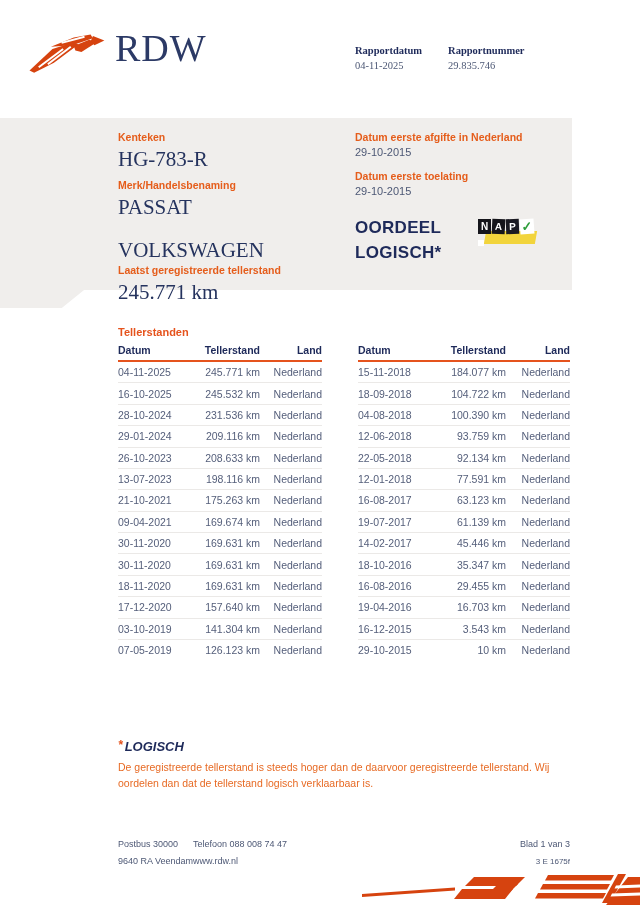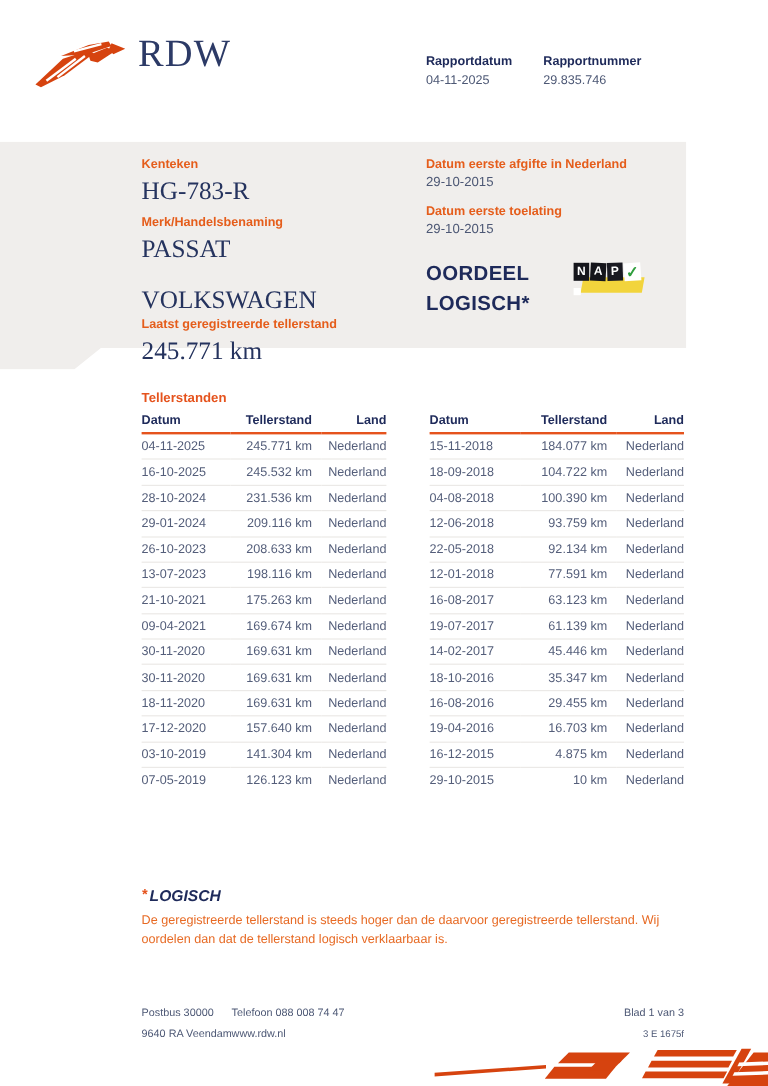--- a/index.html
+++ b/index.html
@@ -3,26 +3,26 @@
 <meta charset="utf-8">
 <style>
   html,body{margin:0;padding:0;background:#fff;}
   .page{position:relative;width:640px;height:905px;background:#ffffff;overflow:hidden;
         font-family:"Liberation Sans",sans-serif;color:#22305c;}
 
   
   .logo-wrap{position:absolute;left:28px;top:20px;display:flex;align-items:flex-start;}
   .logo-eagle{width:84px;height:58px;}
   .logo-word{position:absolute;left:115px;top:26px;font-family:"Liberation Serif",serif;
-             font-size:32px;letter-spacing:1px;color:#2c3a66;}
+             font-size:38px;letter-spacing:1px;color:#2c3a66;}
   .report-head{position:absolute;left:355px;top:28px;}
   .report-title{font-family:"Liberation Serif",serif;font-weight:600;font-size:20px;
                 color:#e5531d;letter-spacing:.3px;}
   .report-meta{display:flex;margin-top:17px;font-size:10.5px;}
-  .meta-col{margin-right:26px;}
+  .meta-col{margin-right:26px;font-family:Liberation Serif, serif;}
   .meta-label{font-weight:bold;color:#1e2a5a;margin-bottom:4px;}
   .meta-value{color:#4d5875;}
 
   
   .veh-panel{position:absolute;left:0;top:118px;width:572px;height:190px;background:#f0eeec;
              clip-path:polygon(0 0,100% 0,100% 90.5%,14.7% 90.5%,10.8% 100%,0 100%);}
   .col-left{position:absolute;left:118px;top:131px;width:230px;}
   .col-right{position:absolute;left:355px;top:131px;width:230px;}
   .f-label{font-size:10.5px;font-weight:bold;color:#e55d1b;margin-bottom:3px;}
   .f-big{font-family:"Liberation Serif",serif;font-size:21px;color:#25335e;line-height:27px;
@@ -295,21 +295,21 @@
           <td>29.455 km</td>
           <td>Nederland</td>
         </tr>
         <tr>
           <td>19-04-2016</td>
           <td>16.703 km</td>
           <td>Nederland</td>
         </tr>
         <tr>
           <td>16-12-2015</td>
-          <td>4.875 km</td>
+          <td>3.543 km</td>
           <td>Nederland</td>
         </tr>
         <tr>
           <td>29-10-2015</td>
           <td>10 km</td>
           <td>Nederland</td>
         </tr>
       </tbody>
   </table>
 

